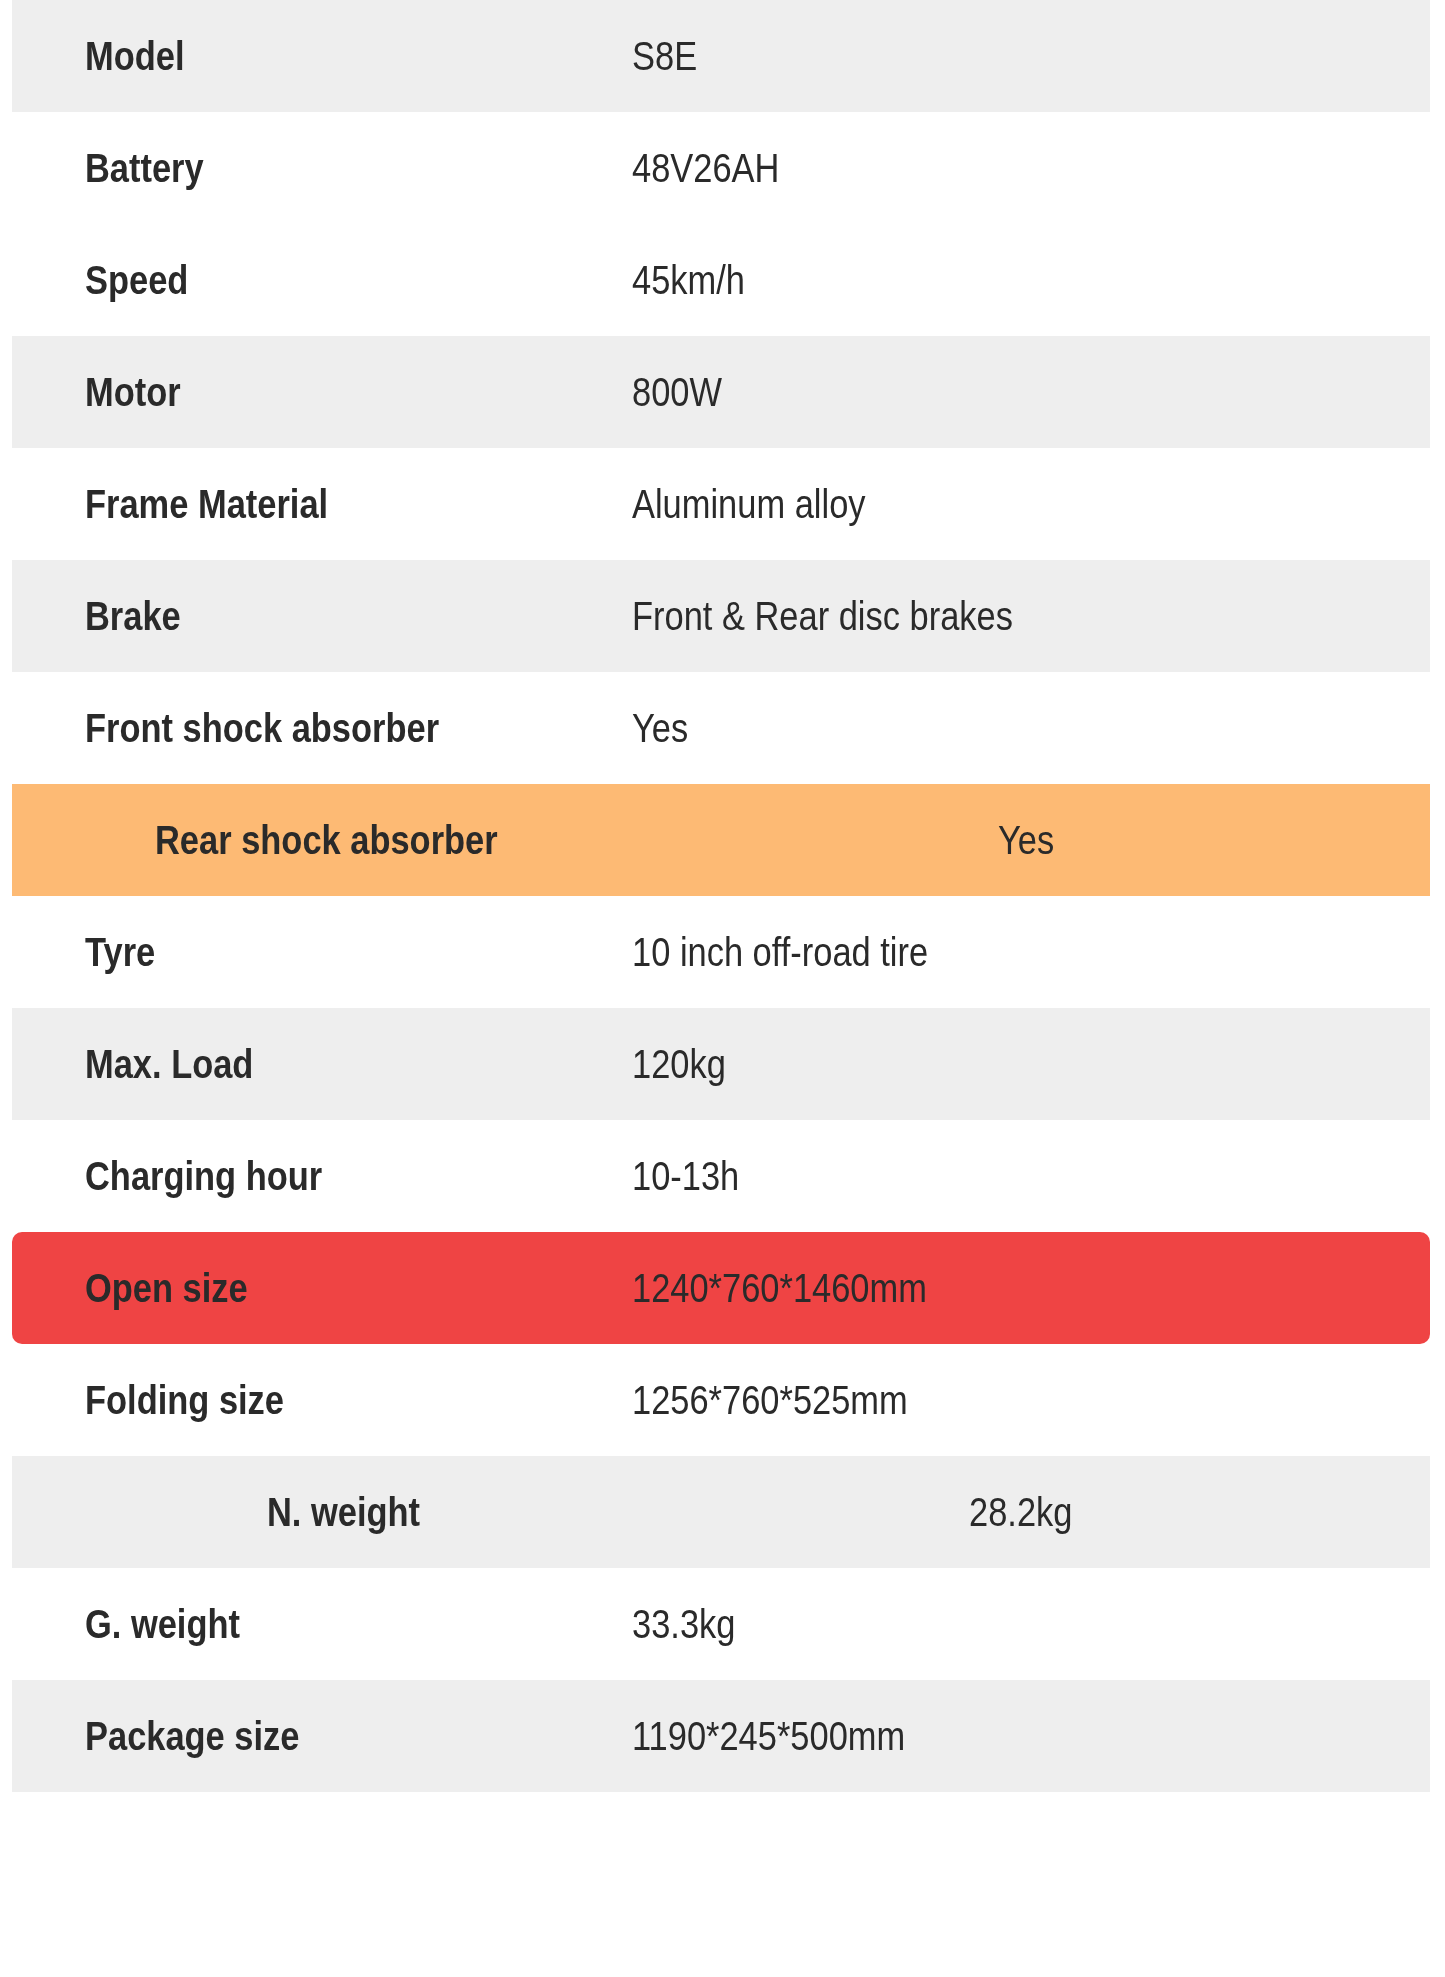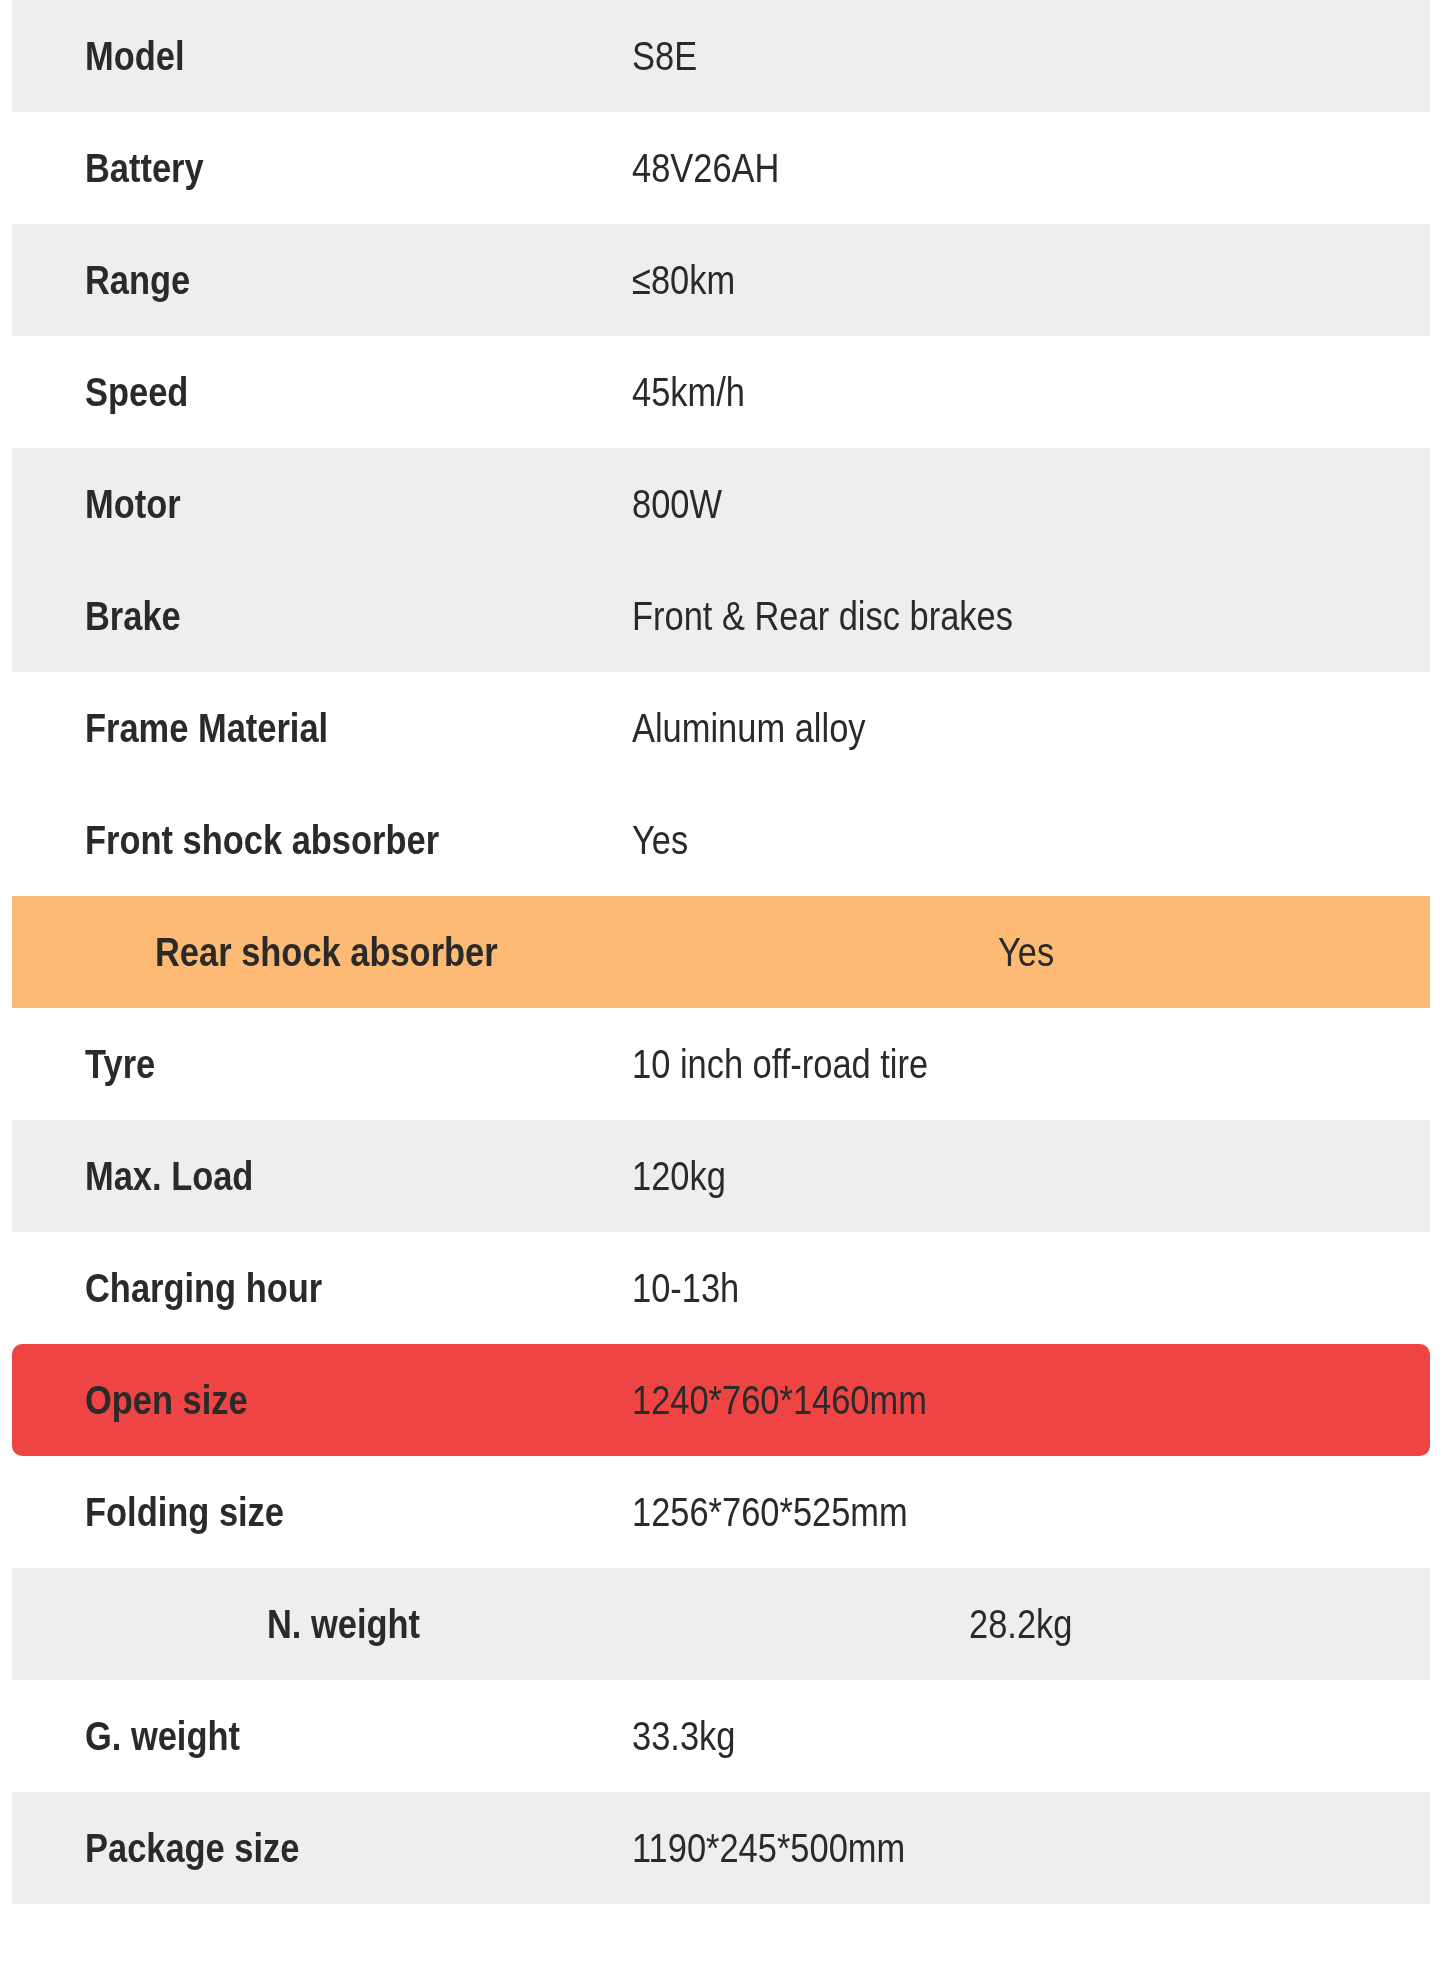--- a/index.html
+++ b/index.html
@@ -68,67 +68,59 @@
 
   <div class="spec-row">
     <div class="spec-label">
       <span class="t">Battery</span>
     </div>
     <div class="spec-value">
       <span class="t">48V26AH</span>
     </div>
   </div>
 
+
+  <div class="spec-row">
+    <div class="spec-label">
+      <span class="t">Speed</span>
+    </div>
+    <div class="spec-value">
+      <span class="t">45km/h</span>
+    </div>
+  </div>
+
   <div class="spec-row alt" style="background: rgb(238, 238, 238);">
     <div class="spec-label">
-      <span class="t">Range</span>
-    </div>
-    <div class="spec-value">
-      <span class="t">≤80km</span>
-    </div>
-  </div>
-
-  <div class="spec-row">
-    <div class="spec-label">
-      <span class="t">Speed</span>
-    </div>
-    <div class="spec-value">
-      <span class="t">45km/h</span>
+      <span class="t">Motor</span>
+    </div>
+    <div class="spec-value">
+      <span class="t">800W</span>
+    </div>
+  </div>
+
+  <div class="spec-row">
+    <div class="spec-label">
+      <span class="t">Frame Material</span>
+    </div>
+    <div class="spec-value">
+      <span class="t">Aluminum alloy</span>
     </div>
   </div>
 
   <div class="spec-row alt" style="background: rgb(238, 238, 238);">
     <div class="spec-label">
-      <span class="t">Motor</span>
-    </div>
-    <div class="spec-value">
-      <span class="t">800W</span>
-    </div>
-  </div>
-
-  <div class="spec-row alt" style="background: rgb(238, 238, 238);">
-    <div class="spec-label">
       <span class="t">Brake</span>
     </div>
     <div class="spec-value">
       <span class="t">Front &amp; Rear disc brakes</span>
     </div>
   </div>
 
   <div class="spec-row">
     <div class="spec-label">
-      <span class="t">Frame Material</span>
-    </div>
-    <div class="spec-value">
-      <span class="t">Aluminum alloy</span>
-    </div>
-  </div>
-
-  <div class="spec-row">
-    <div class="spec-label">
       <span class="t">Front shock absorber</span>
     </div>
     <div class="spec-value">
       <span class="t">Yes</span>
     </div>
   </div>
 
   <div class="spec-row alt" style="background: #fdba74; text-align: center;">
     <div class="spec-label">
       <span class="t">Rear shock absorber</span>

